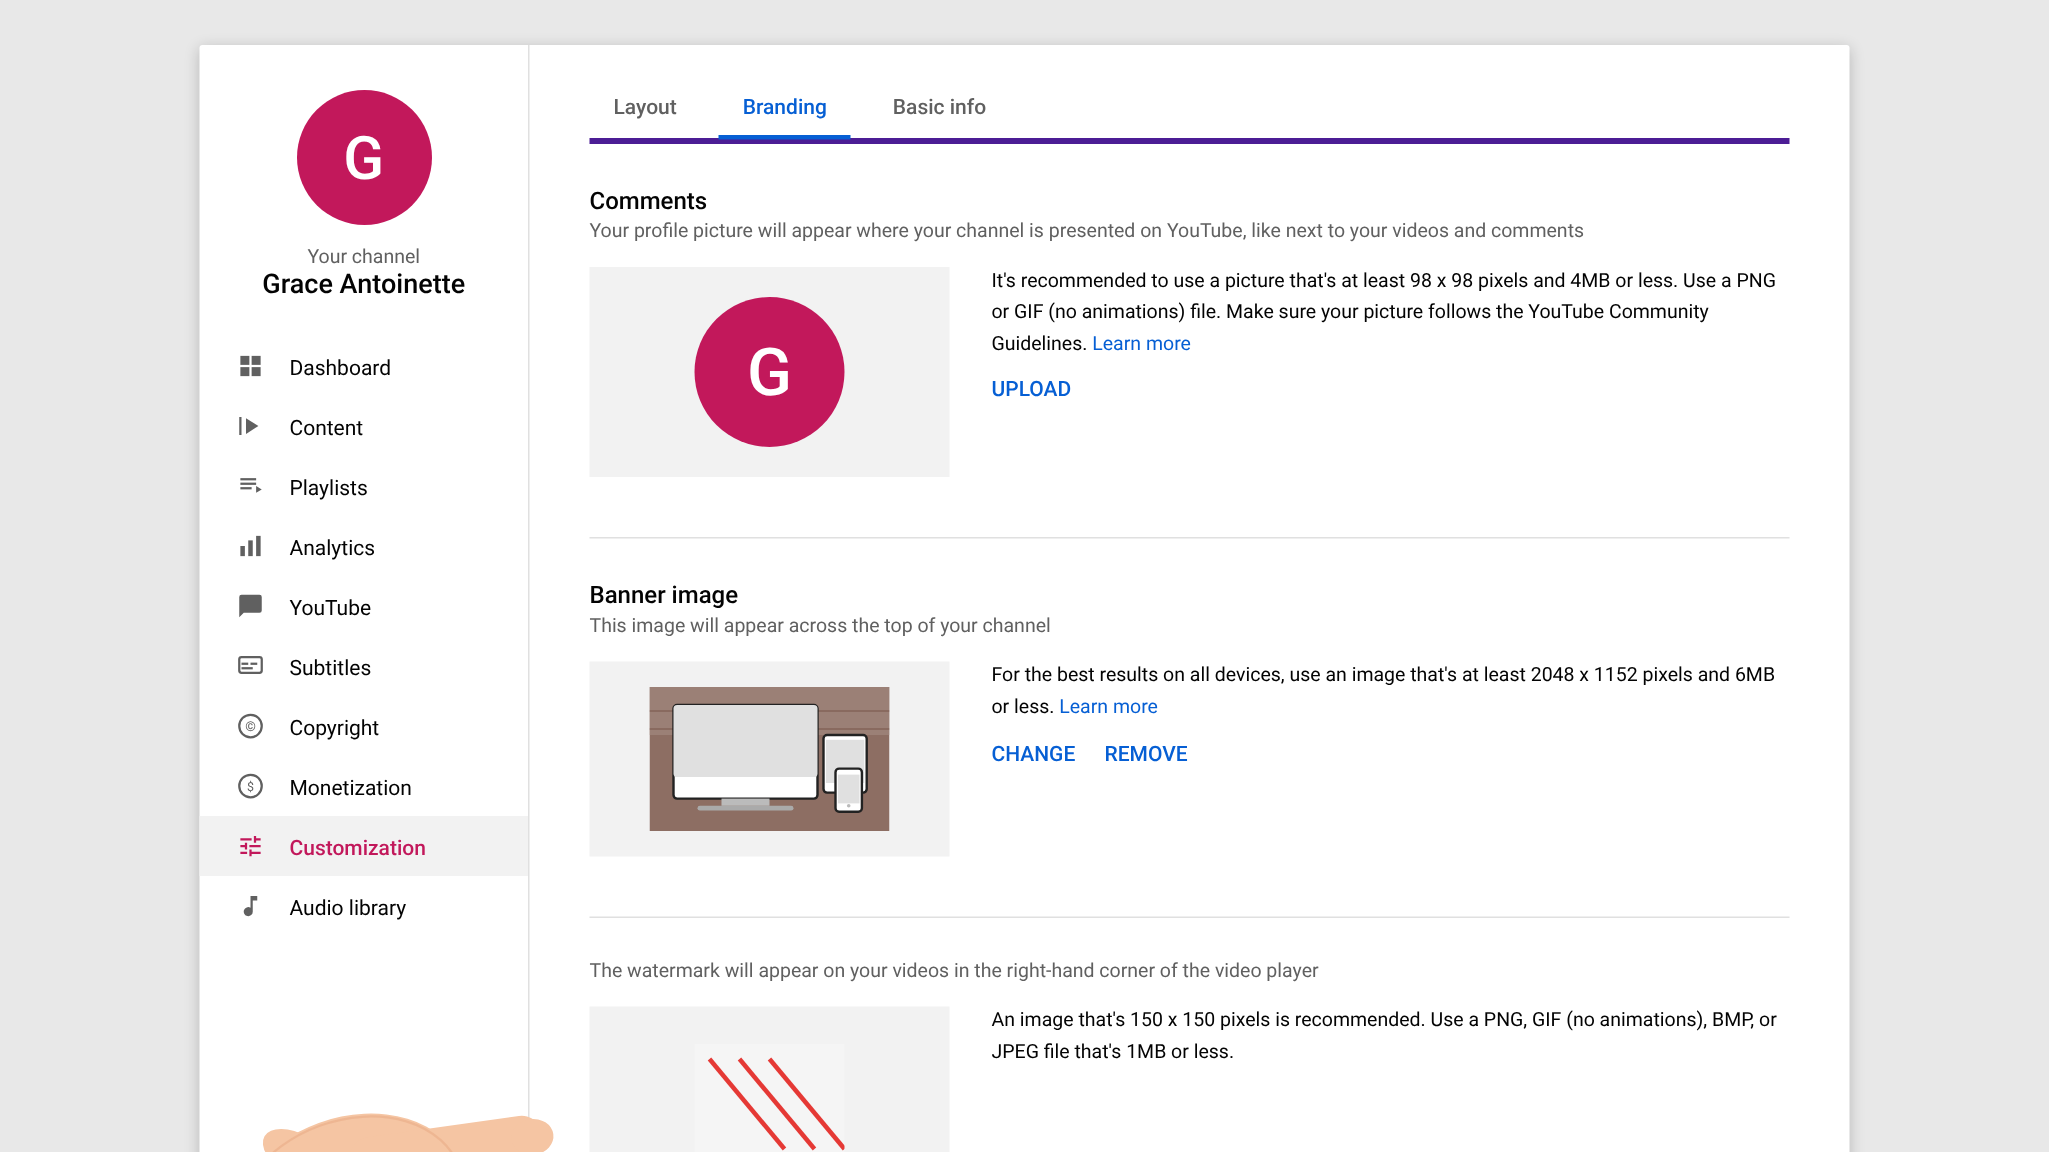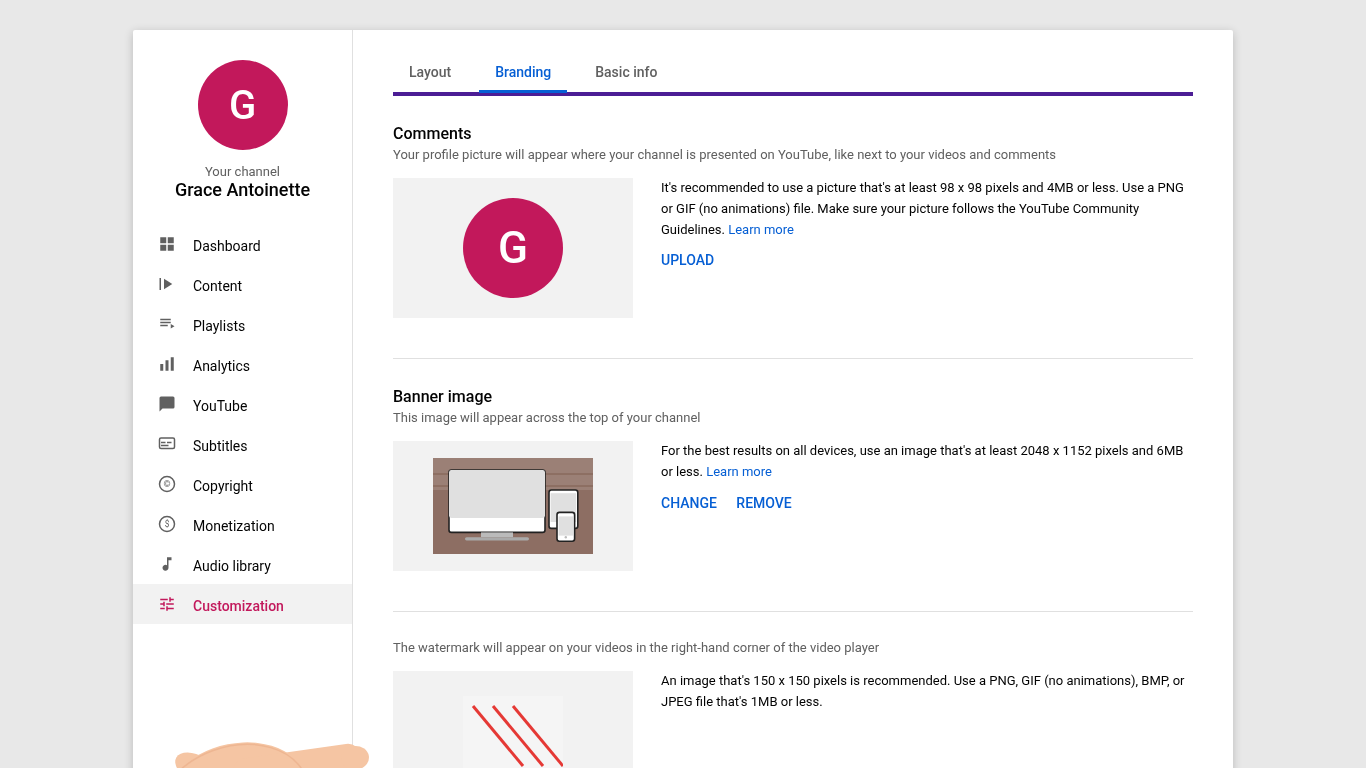--- a/index.html
+++ b/index.html
@@ -321,36 +321,36 @@
       <li class="nav-item">
         <span class="nav-icon">
           <svg width="18" height="18" viewBox="0 0 24 24" fill="currentColor">
               <circle cx="12" cy="12" r="10" fill="none" stroke="currentColor" stroke-width="2"></circle>
               <text x="12" y="16" text-anchor="middle" font-size="11" fill="currentColor">$</text>
             </svg>
         </span>
         <span>Monetization</span>
       </li>
 
-      <li class="nav-item">
-        <span class="nav-icon">
-          <svg width="18" height="18" viewBox="0 0 24 24" fill="currentColor">
-              <path d="M12 3v10.55A4 4 0 1 0 14 17V7h4V3h-6z"></path>
-            </svg>
-        </span>
-        <span>Audio library</span>
-      </li>
-
       <li class="nav-item active">
         <span class="nav-icon">
           <svg width="18" height="18" viewBox="0 0 24 24" fill="#C2185B">
               <path d="M3 17v2h6v-2H3zM3 5v2h10V5H3zm10 16v-2h8v-2h-8v-2h-2v6h2zM7 9v2H3v2h4v2h2V9H7zm14 4v-2H11v2h10zm-6-4h2V7h4V5h-4V3h-2v6z"></path>
             </svg>
         </span>
         <span style="color:#C2185B;">Customization</span>
+      </li>
+
+      <li class="nav-item">
+        <span class="nav-icon">
+          <svg width="18" height="18" viewBox="0 0 24 24" fill="currentColor">
+              <path d="M12 3v10.55A4 4 0 1 0 14 17V7h4V3h-6z"></path>
+            </svg>
+        </span>
+        <span>Audio library</span>
       </li>
     </ul>
   </div>
 
   <div class="main-content">
 
     <div class="tabs">
       <div class="tab">Layout</div>
       <div class="tab active">Branding</div>
       <div class="tab">Basic info</div>

